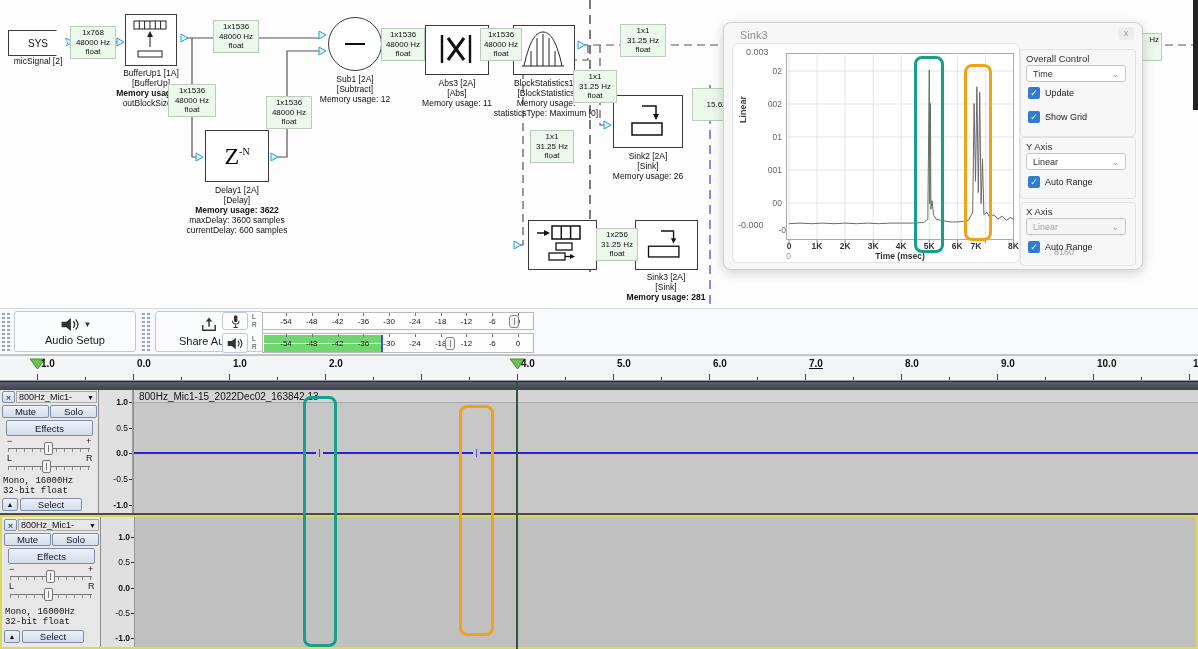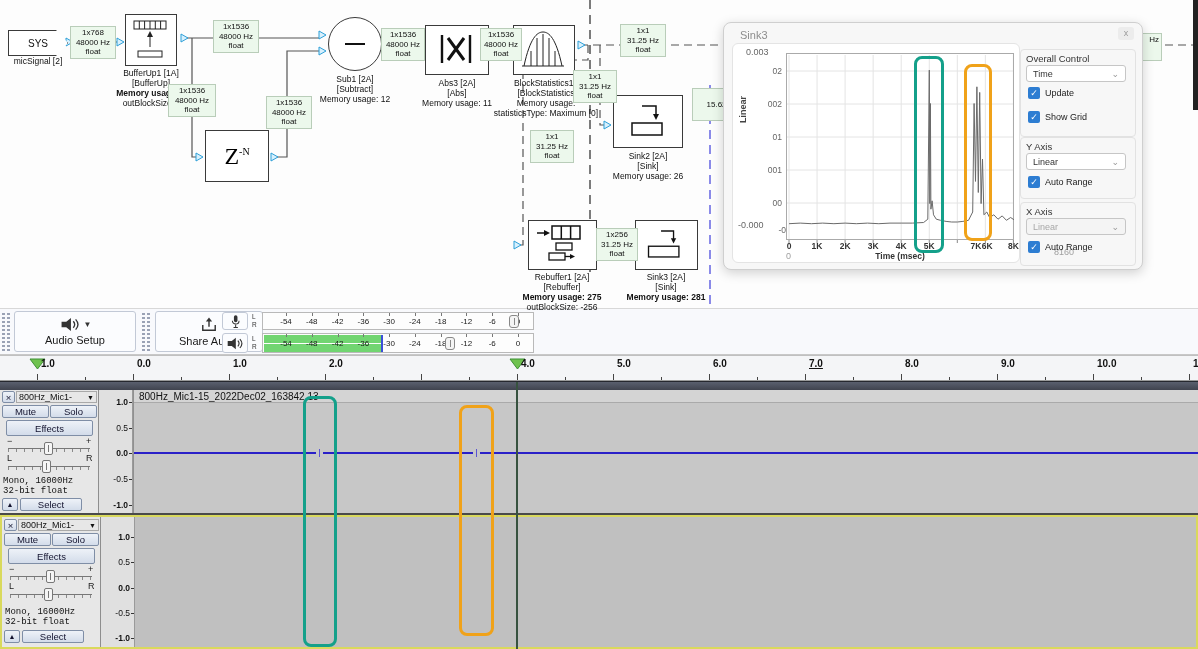--- a/index.html
+++ b/index.html
@@ -160,20 +160,27 @@
     <div class="bcap" style="left:86px;top:68px;width:130px;">
       <div>BufferUp1 [1A]</div>
       <div>[BufferUp]</div>
       <div class="b">Memory usage: 3</div>
       <div>outBlockSize: -</div>
     </div>
 
     <div class="blk" style="left:205px;top:130px;width:64px;height:52px;display:flex;align-items:center;justify-content:center;">
       <span style="font-size:24px;font-family:'Liberation Serif',serif;"><span>Z</span><sup style="font-size:10px;">-N</sup></span>
     </div>
+    <div class="bcap" style="left:167px;top:185px;width:140px;">
+      <div>Delay1 [2A]</div>
+      <div>[Delay]</div>
+      <div class="b">Memory usage: 3622</div>
+      <div>maxDelay: 3600 samples</div>
+      <div>currentDelay: 600 samples</div>
+    </div>
 
     <div class="blk" style="left:328px;top:17px;width:54px;height:54px;border-radius:50%;display:flex;align-items:center;justify-content:center;">
       <div style="width:20px;height:2.5px;background:#111;"></div>
     </div>
     <div class="bcap" style="left:295px;top:74px;width:120px;">
       <div>Sub1 [2A]</div>
       <div>[Subtract]</div>
       <div>Memory usage: 12</div>
     </div>
 
@@ -220,26 +227,20 @@
       <svg width="65" height="46" viewBox="0 0 65 46">
         <path d="M8 12 H17" stroke="#111" stroke-width="1.5"></path>
           <polygon points="21,12 15,9 15,15" fill="#111"></polygon>
         <rect x="23" y="5" width="28" height="13" fill="none" stroke="#111" stroke-width="1.5"></rect>
         <path d="M32.3 5 V18 M41.6 5 V18" stroke="#111" stroke-width="1.5"></path>
         <rect x="27" y="22" width="16" height="7" fill="none" stroke="#111" stroke-width="1.3"></rect>
         <rect x="20" y="32" width="16" height="7" fill="none" stroke="#111" stroke-width="1.3"></rect>
         <path d="M36 35.5 H42" stroke="#111" stroke-width="1.3"></path>
           <polygon points="46,35.5 41,33 41,38" fill="#111"></polygon>
       </svg>
-    </div>
-    <div class="bcap" style="left:497px;top:272px;width:130px;">
-      <div>Rebuffer1 [2A]</div>
-      <div>[Rebuffer]</div>
-      <div class="b">Memory usage: 275</div>
-      <div>outBlockSize: -256</div>
     </div>
 
     <div class="blk" style="left:635px;top:220px;width:63px;height:50px;">
       <svg width="59" height="46" viewBox="0 0 66 49">
         <path d="M28 10 H42 V20" stroke="#111" stroke-width="1.5" fill="none"></path>
         <polygon points="42,24 39,18 45,18" fill="#111"></polygon>
         <rect x="14" y="27" width="34" height="12" fill="none" stroke="#111" stroke-width="1.5"></rect>
       </svg>
     </div>
     <div class="bcap" style="left:606px;top:272px;width:120px;">
@@ -344,21 +345,21 @@
             <polyline points="3.0,170.7 14.2,170.1 25.4,170.7 36.7,170.1 47.9,170.7 59.1,170.1 70.3,170.7 81.5,170.1 92.8,170.7 104.0,170.1 115.2,170.1 126.4,170.1 137.6,169.5 141.8,166.2 143.3,17.1 143.8,150.6 144.4,50.5 144.9,156.2 146.1,147.8 147.5,161.8 150.3,166.2 154.5,167.3 160.1,168.4 165.7,169.0 171.3,169.0 176.9,168.4 182.5,167.3 186.7,159.0 188.1,50.5 189.5,128.4 190.9,33.8 192.3,139.5 193.7,39.4 195.1,150.6 196.5,106.1 197.9,161.8 200.8,159.0 203.6,164.5 207.8,161.8 212.0,166.2 216.2,162.9 220.4,167.3 224.6,164.5 228.8,167.3 231.9,166.2" fill="none" stroke="#6a6a6a" stroke-width="1"></polyline>
           </svg>
       </div>
       <div id="xticks">
           <span class="xtick" style="left: 65px; top: 218px;">0</span>
           <span class="xtick" style="left: 93.05px; top: 218px;">1K</span>
           <span class="xtick" style="left: 121.1px; top: 218px;">2K</span>
           <span class="xtick" style="left: 149.15px; top: 218px;">3K</span>
           <span class="xtick" style="left: 177.2px; top: 218px;">4K</span>
           <span class="xtick" style="left: 205.25px; top: 218px;">5K</span>
-          <span class="xtick" style="left: 233.3px; top: 218px; margin-left: 30px;">6K</span>
+          <span class="xtick" style="left: 233.3px; top: 218px;">6K</span>
           <span class="xtick" style="left: 252px; top: 218px;">7K</span>
           <span class="xtick" style="left: 289.4px; top: 218px;">8K</span>
         </div>
       <div id="yfrags">
           <span class="fragy" style="left: 36px; top: 43px;">02</span>
           <span class="fragy" style="left: 36px; top: 76px;">002</span>
           <span class="fragy" style="left: 36px; top: 109px;">01</span>
           <span class="fragy" style="left: 36px; top: 142px;">001</span>
           <span class="fragy" style="left: 36px; top: 175px;">00</span>
           <span class="fragy" style="left: 40px; top: 202px;">-0</span>

